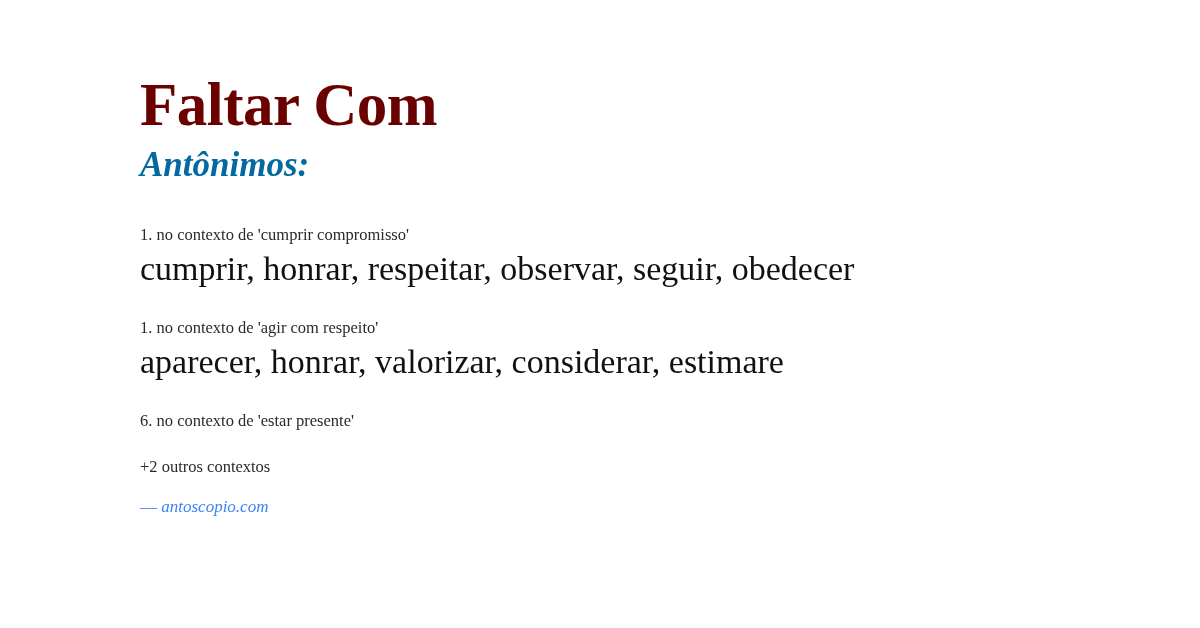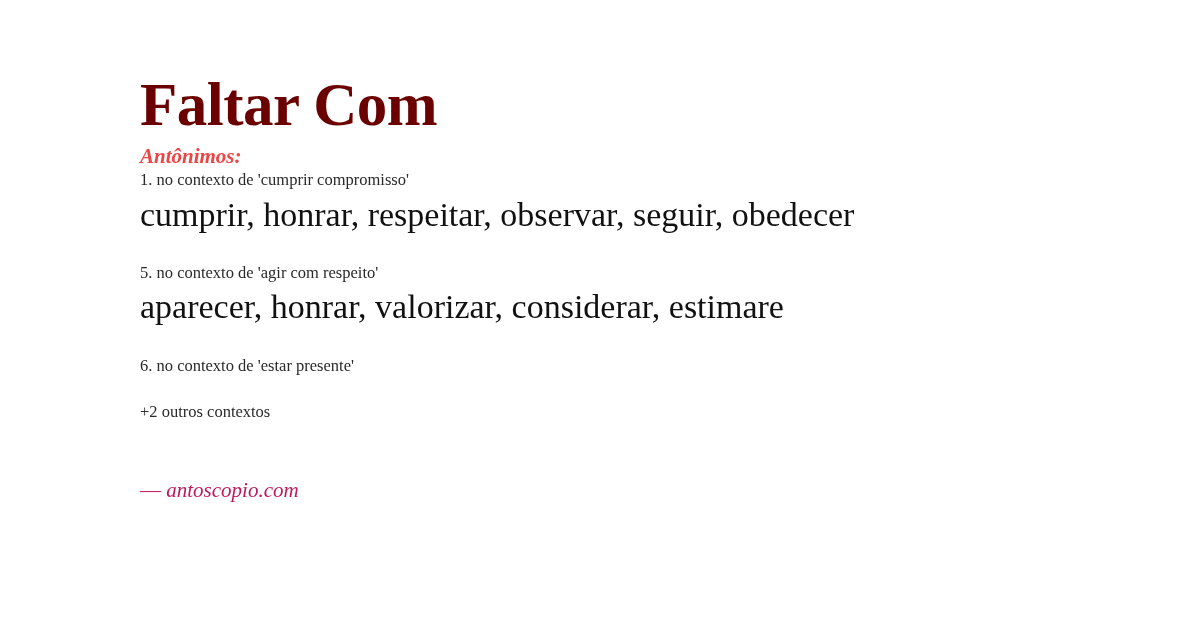--- a/index.html
+++ b/index.html
@@ -28,26 +28,27 @@
     line-height: 1.08;
     color: #6b0000;
     letter-spacing: -0.5px;
     margin: 0;
     padding-top: 14px;
   }
   .subtitle {
     font-family: "Liberation Serif", serif;
     font-style: italic;
     font-weight: bold;
-    font-size: 21px;
-    color: #ef4444;
+    font-size: 35px;
+    color: #0369a1;
     margin: 6px 0 0 0;
     line-height: 1.2;
   }
   .senses {
+    margin-top: 38px;
   }
   .sense {
     margin-bottom: 26px;
   }
   .sense-context {
     font-family: "Liberation Serif", serif;
     font-size: 16.5px;
     color: #2a2a2a;
     line-height: 1.3;
     margin: 0 0 2px 0;
@@ -61,23 +62,23 @@
   }
   .more {
     font-family: "Liberation Serif", serif;
     font-size: 16.5px;
     color: #2a2a2a;
     margin-top: 12px;
   }
   .source {
     font-family: "Liberation Serif", serif;
     font-style: italic;
-    font-size: 21px;
-    color: #be185d;
-    margin-top: 56px;
+    font-size: 17px;
+    color: #3b82f6;
+    margin-top: 20px;
   }
   .source .dash {
     font-style: normal;
   }
 </style>
 </head>
 <body>
 
 <div class="card">
 
@@ -85,21 +86,21 @@
   <div class="subtitle">Antônimos:</div>
 
   <div class="senses">
 
     <div class="sense">
       <p class="sense-context">1. no contexto de 'cumprir compromisso'</p>
       <p class="sense-words">cumprir, honrar, respeitar, observar, seguir, obedecer</p>
     </div>
 
     <div class="sense">
-      <p class="sense-context">5. no contexto de 'agir com respeito'</p>
+      <p class="sense-context">1. no contexto de 'agir com respeito'</p>
       <p class="sense-words">aparecer, honrar, valorizar, considerar, estimare</p>
     </div>
 
     <div class="sense">
       <p class="sense-context">6. no contexto de 'estar presente'</p>
     </div>
 
   </div>
 
   <div class="more">+2 outros contextos</div>

